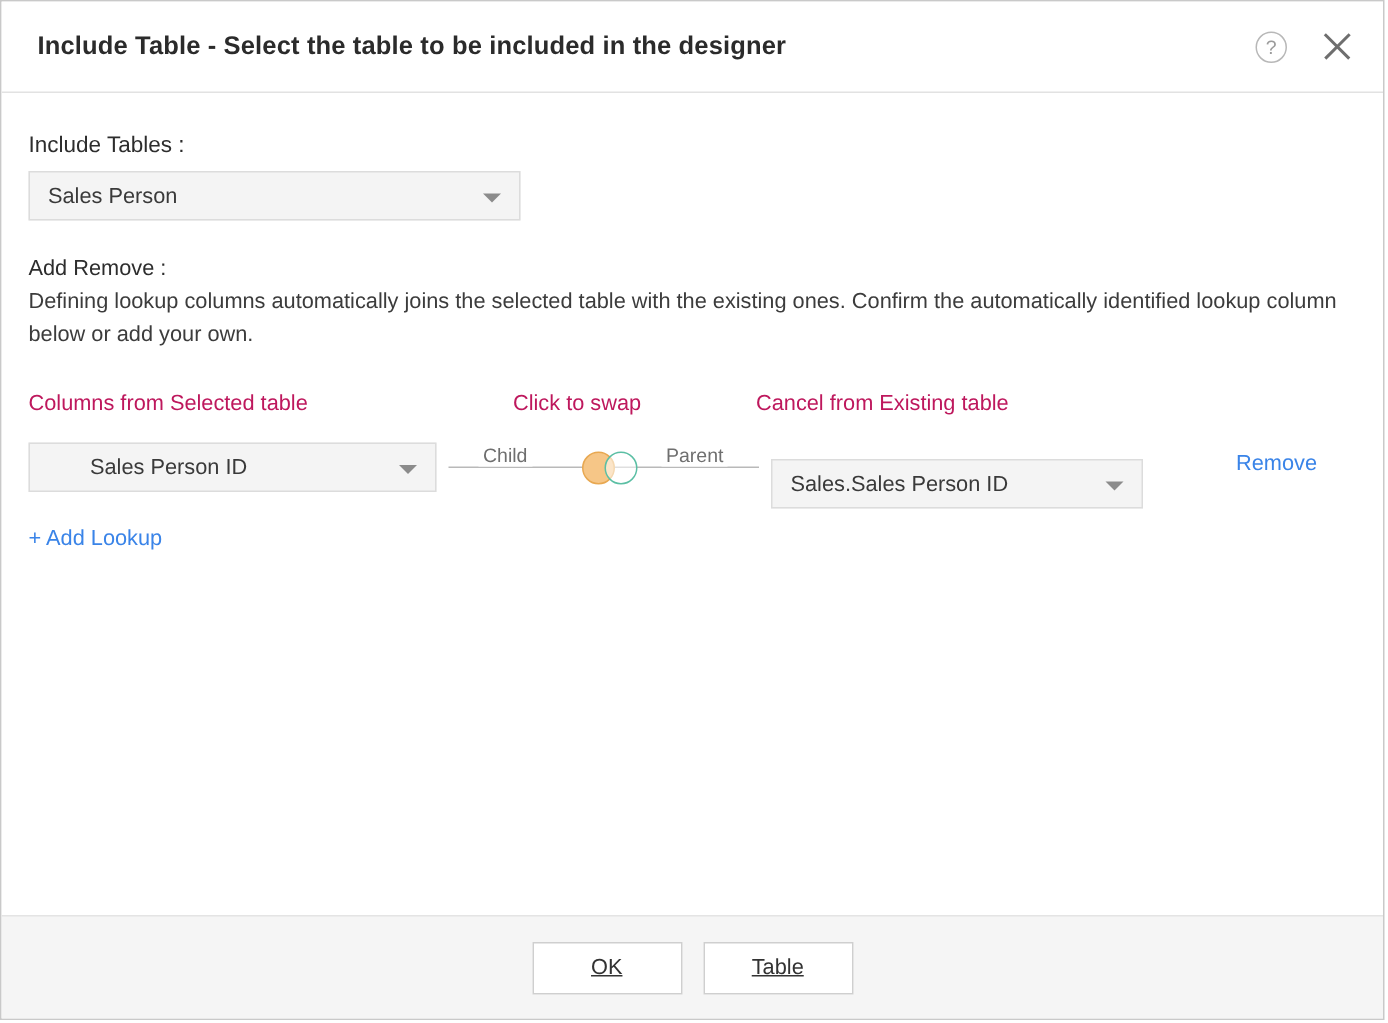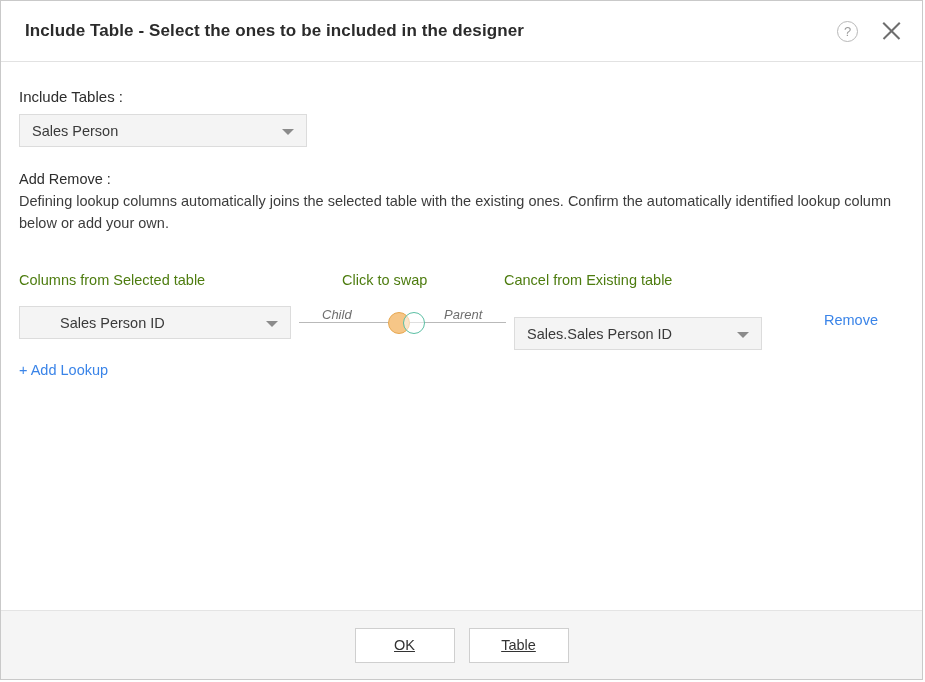--- a/index.html
+++ b/index.html
@@ -107,43 +107,43 @@
   .select .caret {
     position: absolute;
     right: 12px;
     top: 50%;
     margin-top: -2px;
     width: 0; height: 0;
     border-left: 6px solid transparent;
     border-right: 6px solid transparent;
     border-top: 6px solid #8b8b8b;
   }
-  #include-tables-select { width: 288px; }
+  #include-tables-select { width: 328px; }
 
   .section-gap { height: 24px; }
 
   .lookup-title {
     font-size: 14.5px;
     color: #2d2d2d;
     margin-bottom: 3px;
   }
   .lookup-desc {
     font-size: 14.5px;
     color: #3c3c3c;
     line-height: 22px;
     max-width: 880px;
   }
 
   
   .cols-head {
     position: relative;
     height: 20px;
-    margin-top: 38px;
-    font-size: 14.5px;
-    color: #4d7c0f;
+    margin-top: 27px;
+    font-size: 14.5px;
+    color: #be185d;
   }
   .cols-head .c-left   { position: absolute; left: 0px;   top: 0; }
   .cols-head .c-mid    { position: absolute; left: 323px; top: 0; }
   .cols-head .c-right  { position: absolute; left: 485px; top: 0; }
 
   
   .lookup-row {
     position: relative;
     height: 36px;
     margin-top: 14px;
@@ -173,21 +173,20 @@
     left: 8px;
     right: 8px;
     top: 16px;
     height: 1px;
     background: #b9b9b9;
   }
   .swap-label {
     position: absolute;
     top: 1px;
     font-size: 13px;
-    font-style: italic;
     color: #6f6f6f;
     background: #fff;
     padding: 0 3px;
   }
   .swap-label.child  { left: 28px; }
   .swap-label.parent { left: 150px; }
   .venn {
     position: absolute;
     left: 95px;
     top: 6px;
@@ -253,21 +252,21 @@
     box-sizing: border-box;
     text-decoration: underline;
   }
 </style>
 </head>
 <body>
 
 <div id="dialog">
 
   <div class="dlg-header">
-    <div class="dlg-title">Include Table - Select the ones to be included in the designer</div>
+    <div class="dlg-title">Include Table - Select the table to be included in the designer</div>
     <div class="hdr-icons">
       <div class="icon-help">?</div>
       <div class="icon-close"></div>
     </div>
   </div>
 
   <div class="dlg-body">
 
     <div class="field-label">Include Tables :</div>
 

